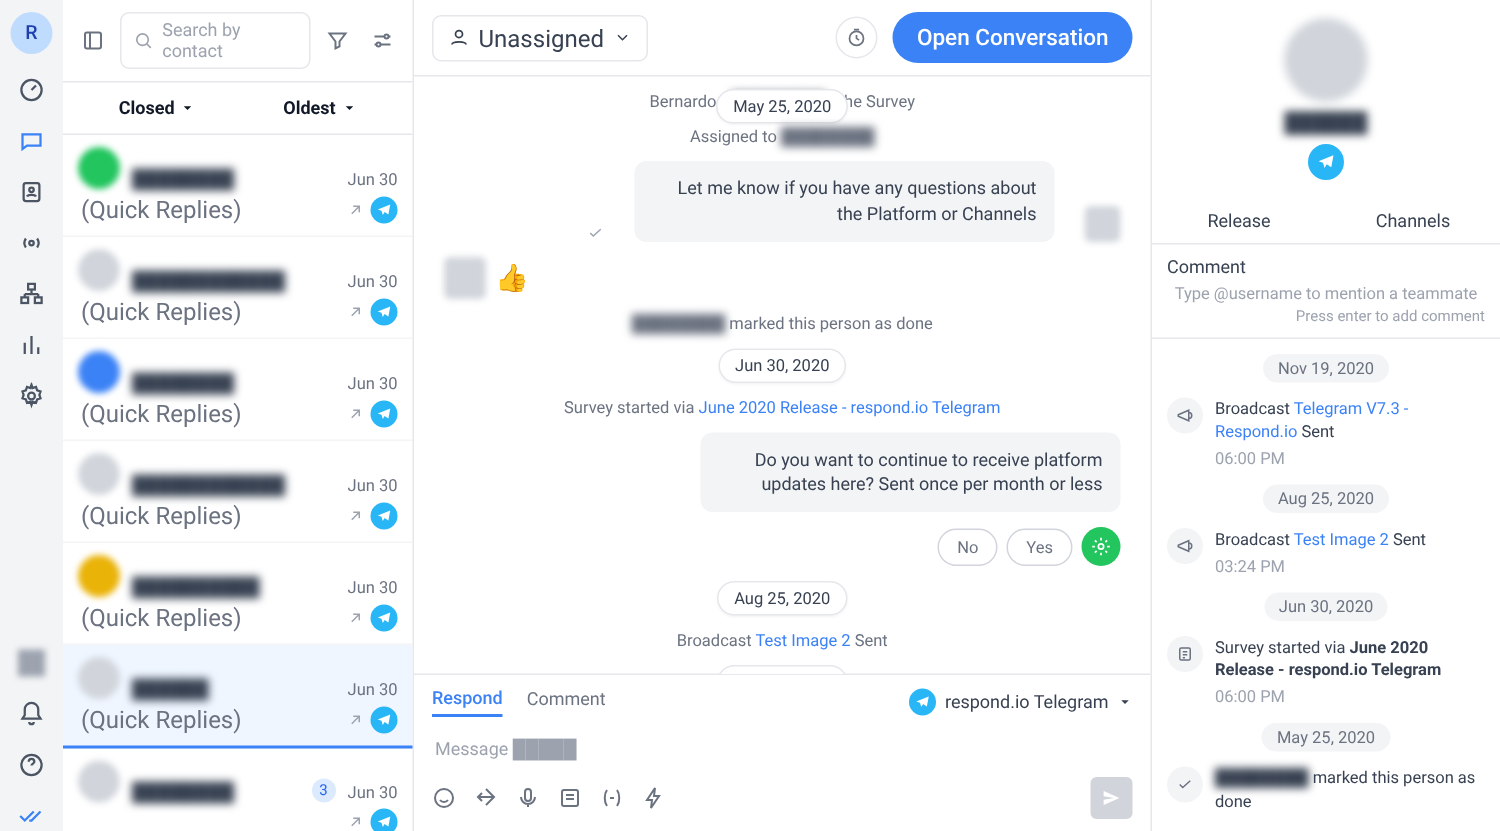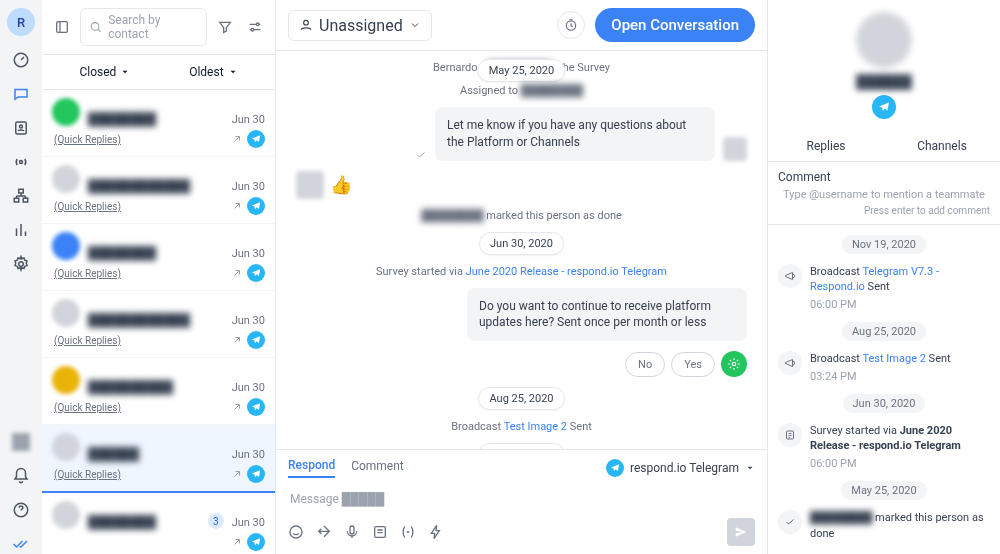--- a/index.html
+++ b/index.html
@@ -8,51 +8,51 @@
 .nav-rail .avatar-badge { width: 28px; height: 28px; border-radius: 50%; background: #bfdbfe; display: flex; align-items: center; justify-content: center; font-size: 13px; color: #1e40af; font-weight: 500; }
 .nav-rail .nav-icon { width: 20px; height: 20px; color: #4b5563; display: flex; align-items: center; justify-content: center; }
 .nav-rail .nav-icon.active { color: #3b82f6; }
 .nav-rail .spacer { flex: 1; }
 .nav-rail .nav-icon svg { width: 18px; height: 18px; }
 
 .contact-list { width: 234px; border-right: 1px solid #e5e7eb; display: flex; flex-direction: column; background: #fff; }
 .cl-header { display: flex; align-items: center; gap: 6px; padding: 8px; border-bottom: 1px solid #e5e7eb; }
 .cl-header .icon-btn { width: 24px; height: 24px; display: flex; align-items: center; justify-content: center; color: #6b7280; border-radius: 4px; cursor: pointer; }
 .cl-header .search-wrap { flex: 1; display: flex; align-items: center; gap: 6px; padding: 4px 8px; border: 1px solid #e5e7eb; border-radius: 6px; font-size: 12px; color: #9ca3af; }
-.cl-filters { display: flex; justify-content: space-around; padding: 10px 8px; border-bottom: 1px solid #e5e7eb; font-size: 12px; font-weight: 400; color: #111827; }
+.cl-filters { display: flex; justify-content: space-around; padding: 10px 8px; border-bottom: 1px solid #e5e7eb; font-size: 12px; font-weight: 700; color: #111827; }
 .cl-filters .filter-item { display: flex; align-items: center; gap: 4px; cursor: pointer; }
 .cl-items { flex: 1; overflow-y: auto; }
 .contact-item { padding: 8px 10px; border-bottom: 1px solid #f3f4f6; position: relative; }
 .contact-item.active { background: #eff6ff; border-bottom: 2px solid #3b82f6; }
 .contact-item .row1 { display: flex; align-items: flex-end; gap: 8px; }
 .contact-item .avatar { width: 28px; height: 28px; border-radius: 50%; background: #d1d5db; position: relative; filter: blur(2px); }
 .contact-item .avatar.green { background: #22c55e; }
 .contact-item .avatar.blue { background: #3b82f6; }
 .contact-item .avatar.yellow { background: #eab308; }
 .contact-item .name { font-size: 12px; font-weight: 600; color: #374151; filter: blur(3px); flex: 1; }
 .contact-item .date { font-size: 11px; color: #6b7280; }
 .contact-item .row2 { display: flex; align-items: center; justify-content: space-between; margin-top: 4px; padding-left: 2px; }
-.contact-item .quick { font-size: 10px; color: #6b7280; text-decoration: underline; }
+.contact-item .quick { font-size: 16px; color: #6b7280; }
 .contact-item .channel-icons { display: flex; align-items: center; gap: 4px; }
 .contact-item .out-icon { color: #9ca3af; }
 .contact-item .channel-badge { width: 18px; height: 18px; border-radius: 50%; background: #29b6f6; display: flex; align-items: center; justify-content: center; }
 .contact-item .unread { width: 16px; height: 16px; border-radius: 50%; background: #dbeafe; color: #2563eb; font-size: 10px; display: flex; align-items: center; justify-content: center; }
 
 .conversation { flex: 1; display: flex; flex-direction: column; border-right: 1px solid #e5e7eb; min-width: 0; }
 .conv-header { display: flex; align-items: center; gap: 10px; padding: 8px 12px; border-bottom: 1px solid #e5e7eb; }
 .assign-select { display: flex; align-items: center; gap: 6px; padding: 5px 10px; border: 1px solid #e5e7eb; border-radius: 6px; font-size: 16px; color: #374151; cursor: pointer; }
 .conv-header .spacer { flex: 1; }
 .snooze-btn { width: 28px; height: 28px; border: 1px solid #e5e7eb; border-radius: 50%; display: flex; align-items: center; justify-content: center; color: #6b7280; cursor: pointer; }
 .open-conv-btn { background: #3b82f6; color: #fff; padding: 8px 16px; border-radius: 18px; font-size: 15px; font-weight: 500; cursor: pointer; }
 
 .conv-body { flex: 1; overflow-y: auto; padding: 10px 20px; display: flex; flex-direction: column; gap: 10px; font-size: 12px; color: #6b7280; }
 .sys-text { text-align: center; font-size: 11px; }
 .sys-text .link { color: #3b82f6; }
 .date-pill { align-self: center; background: #fff; border: 1px solid #e5e7eb; padding: 4px 10px; border-radius: 12px; font-size: 11px; color: #374151; box-shadow: 0 1px 2px rgba(0,0,0,0.05); }
-.msg-row { display: flex; align-items: flex-end; gap: 8px; }
+.msg-row { display: flex; align-items: flex-end; gap: 20px; text-align: right; }
 .msg-row.out { justify-content: flex-end; }
 .msg-bubble { background: #f3f4f6; padding: 10px 12px; border-radius: 8px; max-width: 280px; font-size: 12px; color: #374151; line-height: 1.4; }
 .msg-avatar { width: 24px; height: 24px; border-radius: 4px; background: #d1d5db; filter: blur(2px); }
 .reaction-row { display: flex; align-items: center; gap: 6px; }
 .reaction-row .msg-avatar-sm { width: 28px; height: 28px; border-radius: 4px; background: #d1d5db; filter: blur(2px); }
 .quick-reply-row { display: flex; justify-content: flex-end; align-items: center; gap: 6px; }
 .quick-reply-btn { padding: 5px 12px; border: 1px solid #d1d5db; border-radius: 14px; font-size: 11px; color: #6b7280; cursor: pointer; }
 .bot-badge { width: 26px; height: 26px; border-radius: 50%; background: #22c55e; display: flex; align-items: center; justify-content: center; color: #fff; }
 
 .composer { border-top: 1px solid #e5e7eb; padding: 8px 12px; }
@@ -468,21 +468,21 @@
   <div class="profile-head">
     <div class="profile-avatar"></div>
     <div class="profile-name">██████</div>
     <div class="profile-channel">
         <svg width="12" height="12" viewBox="0 0 24 24" fill="#fff">
           <path d="M22 3L2 11l6 2 2 7 3-5 6 4 3-16z"></path>
         </svg>
       </div>
   </div>
   <div class="detail-tabs">
-    <div class="dtab">Replies</div>
+    <div class="dtab">Release</div>
     <div class="dtab">Channels</div>
   </div>
   <div class="comment-box">
     <div class="label">Comment</div>
     <div class="placeholder">Type @username to mention a teammate</div>
     <div class="hint">Press enter to add comment</div>
   </div>
   <div class="activity-feed">
       <div class="activity-date">Nov 19, 2020</div>
       <div class="activity-item">

